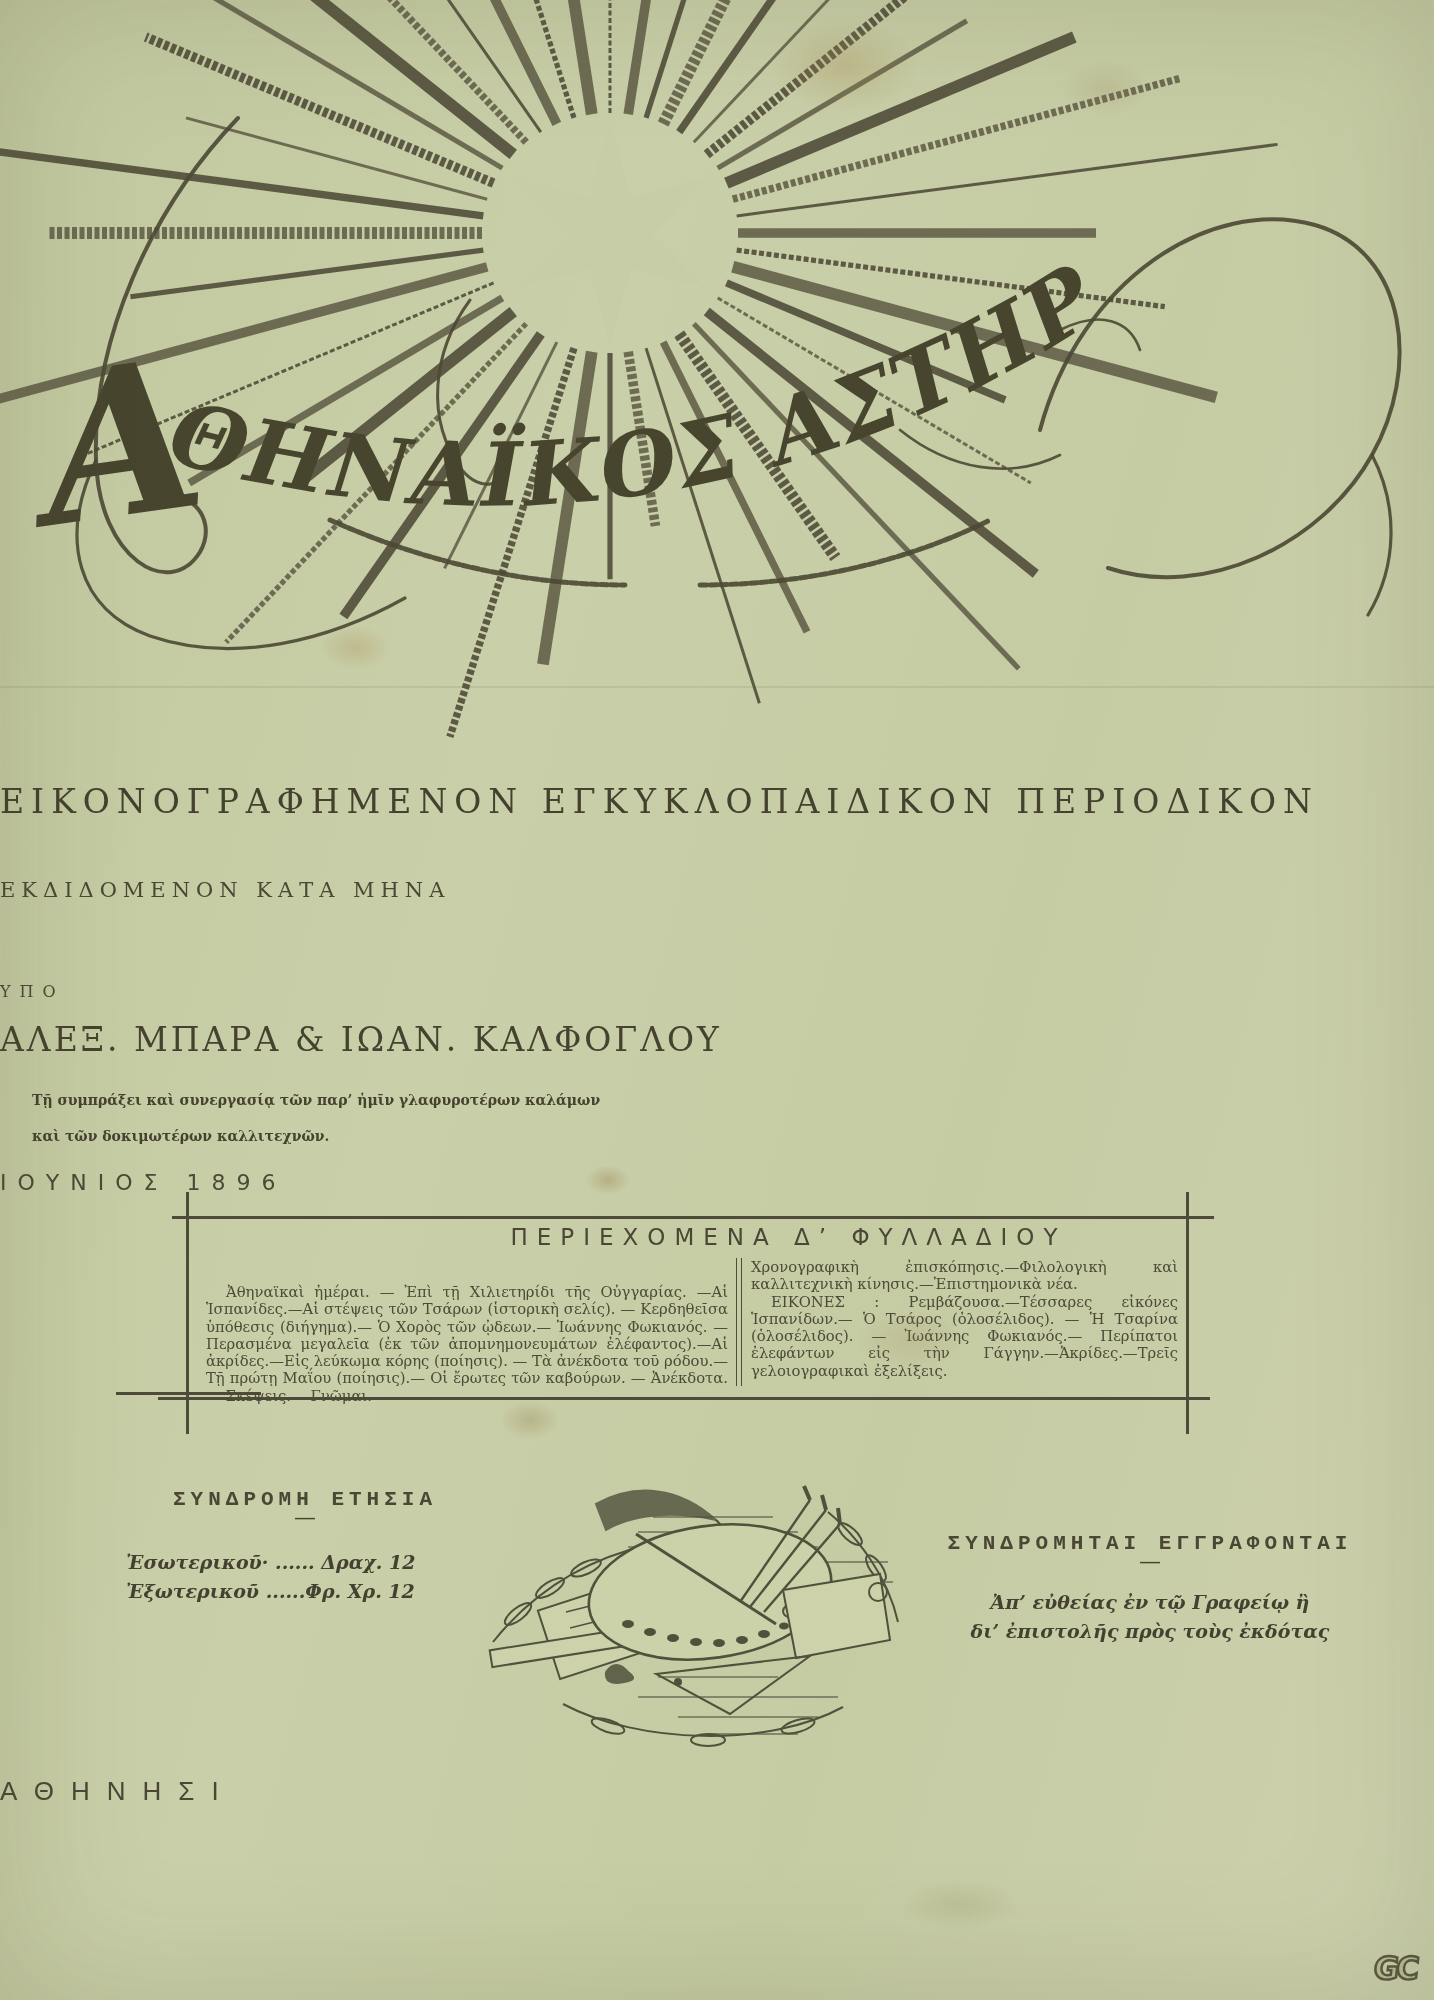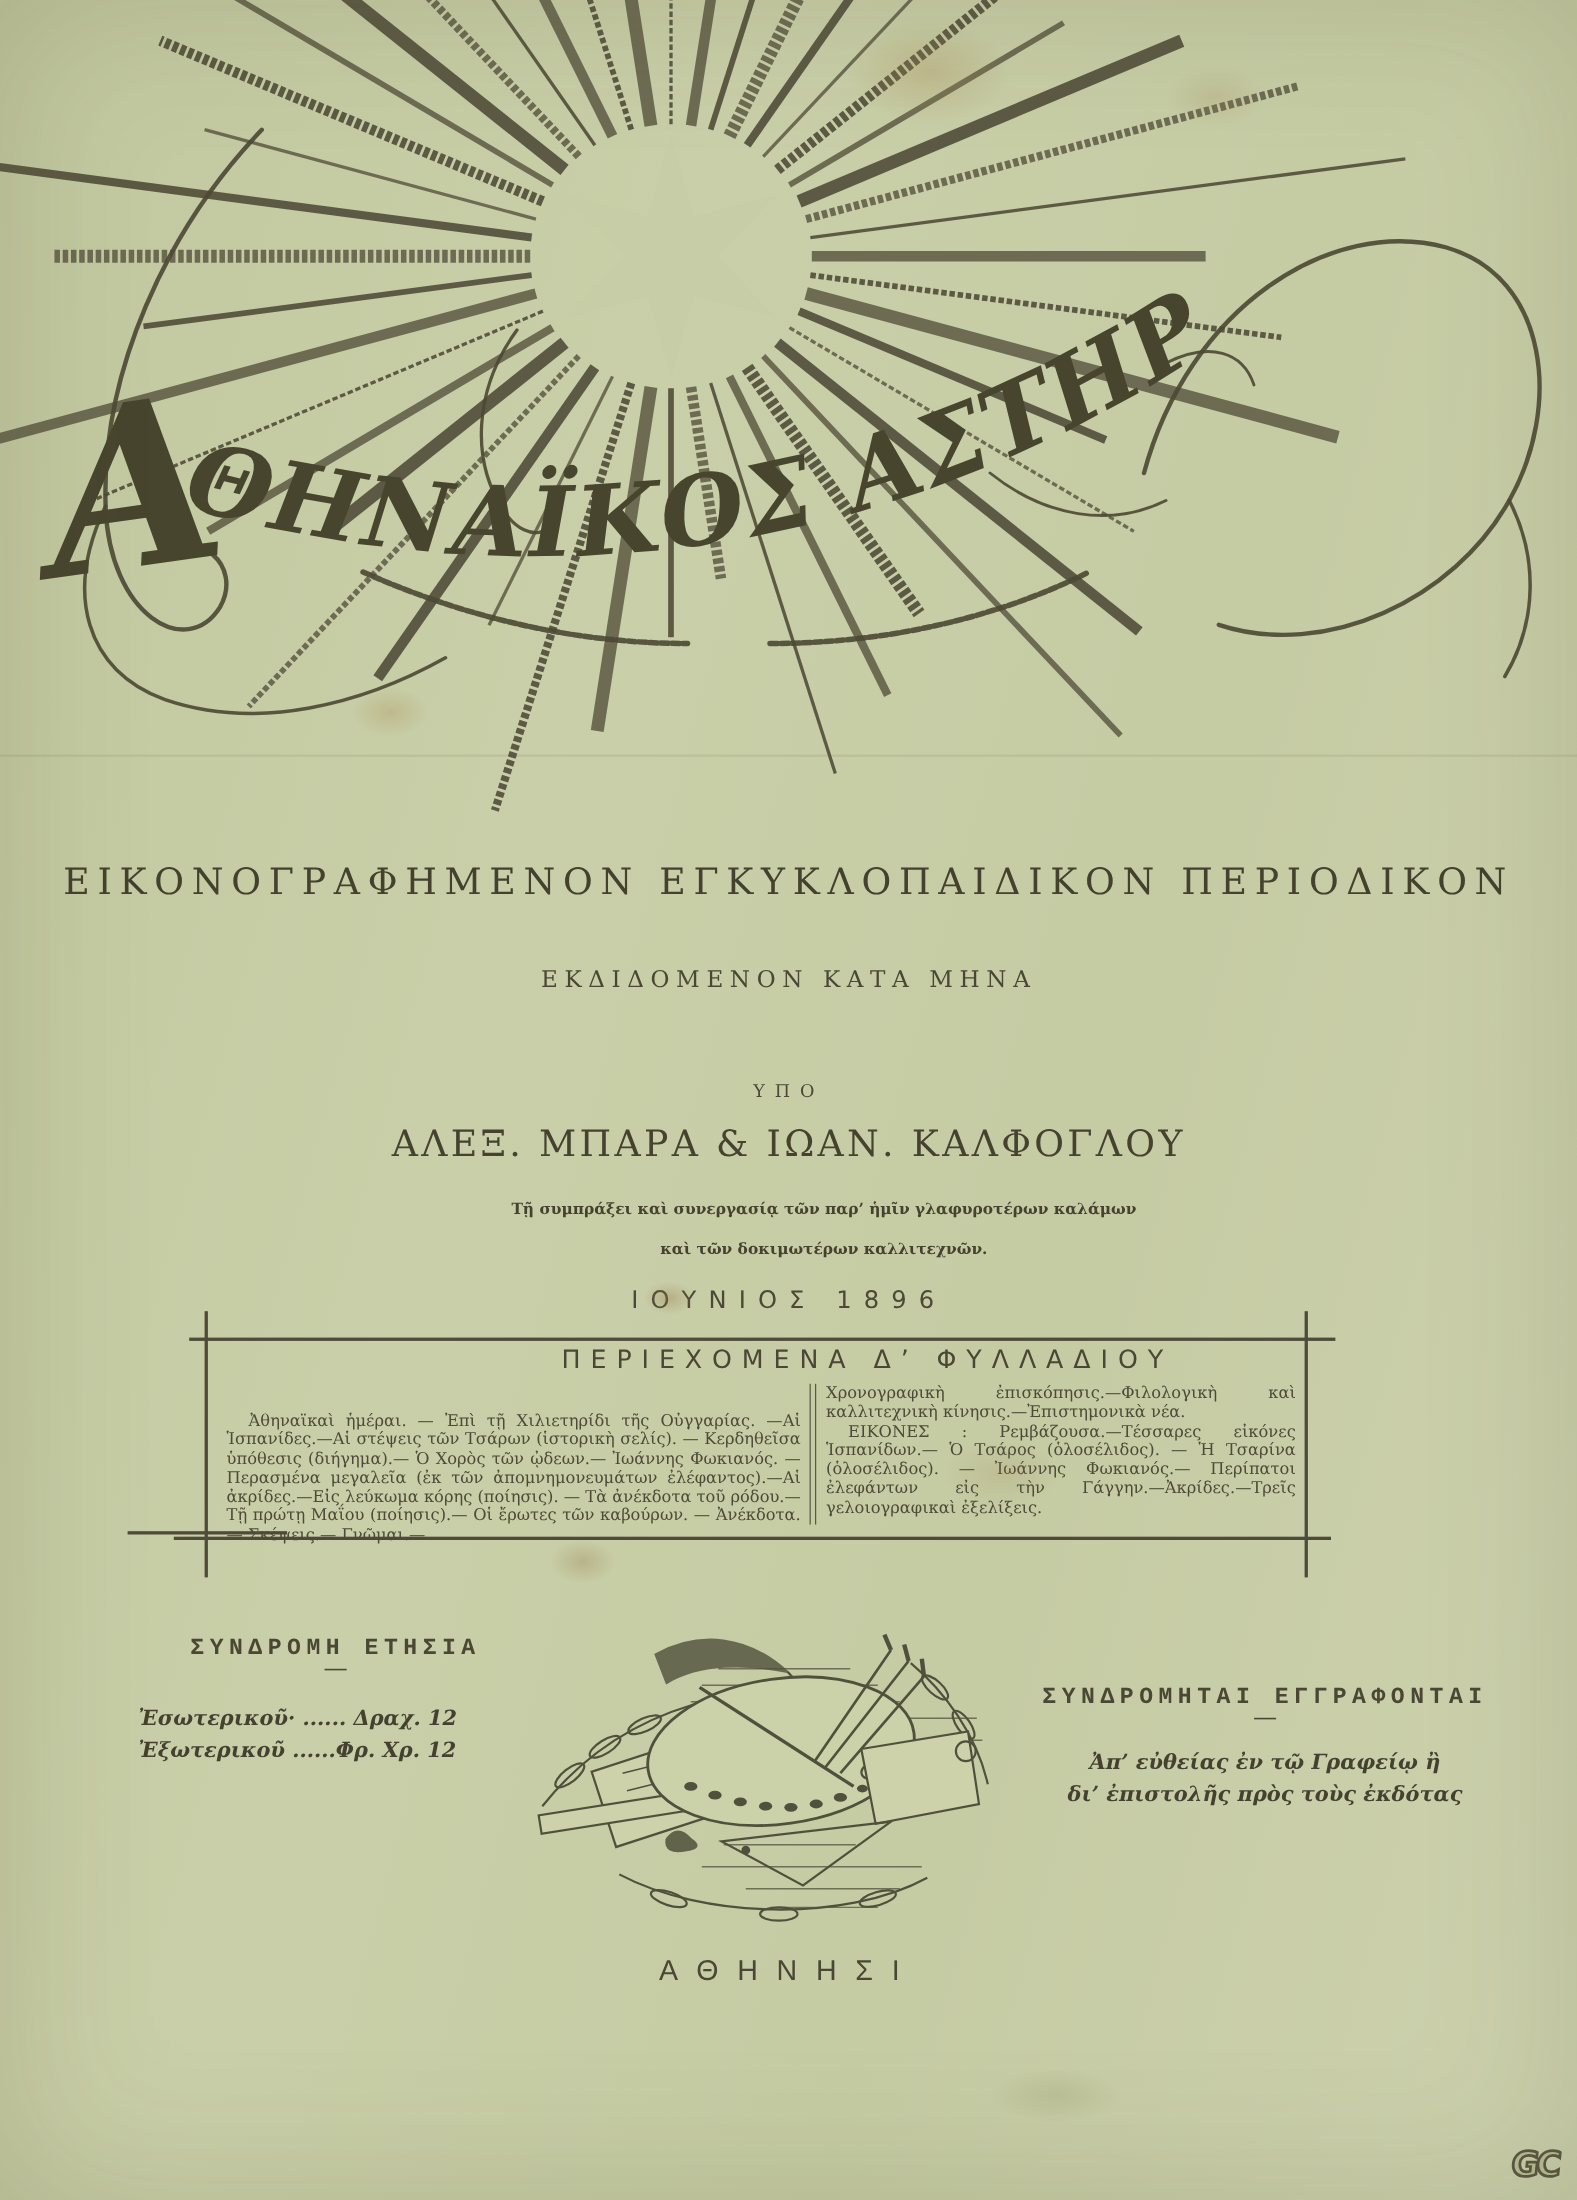--- a/index.html
+++ b/index.html
@@ -3,21 +3,21 @@
 <meta charset="utf-8">
 <style>
   html,body{margin:0;padding:0;}
   .page{
     position:relative;width:1434px;height:2000px;overflow:hidden;
     background:linear-gradient(105deg,#c1c79e 0%,#c9cfa8 35%,#c5cba3 65%,#cdd2ae 100%);
     font-family:"DejaVu Serif",serif;color:#4e4b3a;
   }
   .page::after{content:"";position:absolute;inset:0;box-shadow:inset 0 0 140px rgba(85,85,50,.20);pointer-events:none;}
   .abs{position:absolute;}
-  .center{position:absolute;left:0;width:100%;text-align:center;}
+  .center{position:absolute;left:0;width:100%;text-align:left;}
 
   
   .masthead{position:absolute;left:0;top:0;}
   .mast-title{font-family:"DejaVu Serif",serif;font-style:italic;font-weight:bold;fill:#48452f;}
   .flourish{fill:none;stroke:#4b4834;stroke-linecap:round;opacity:.9;}
 
   
   .h1-display{top:782px;font-size:33px;letter-spacing:7px;color:#44412e;font-weight:500;}
   .h2-display{top:878px;font-size:21px;letter-spacing:6px;color:#4a4734;}
   .ypo{top:982px;font-size:16px;letter-spacing:9px;color:#4c4937;}

